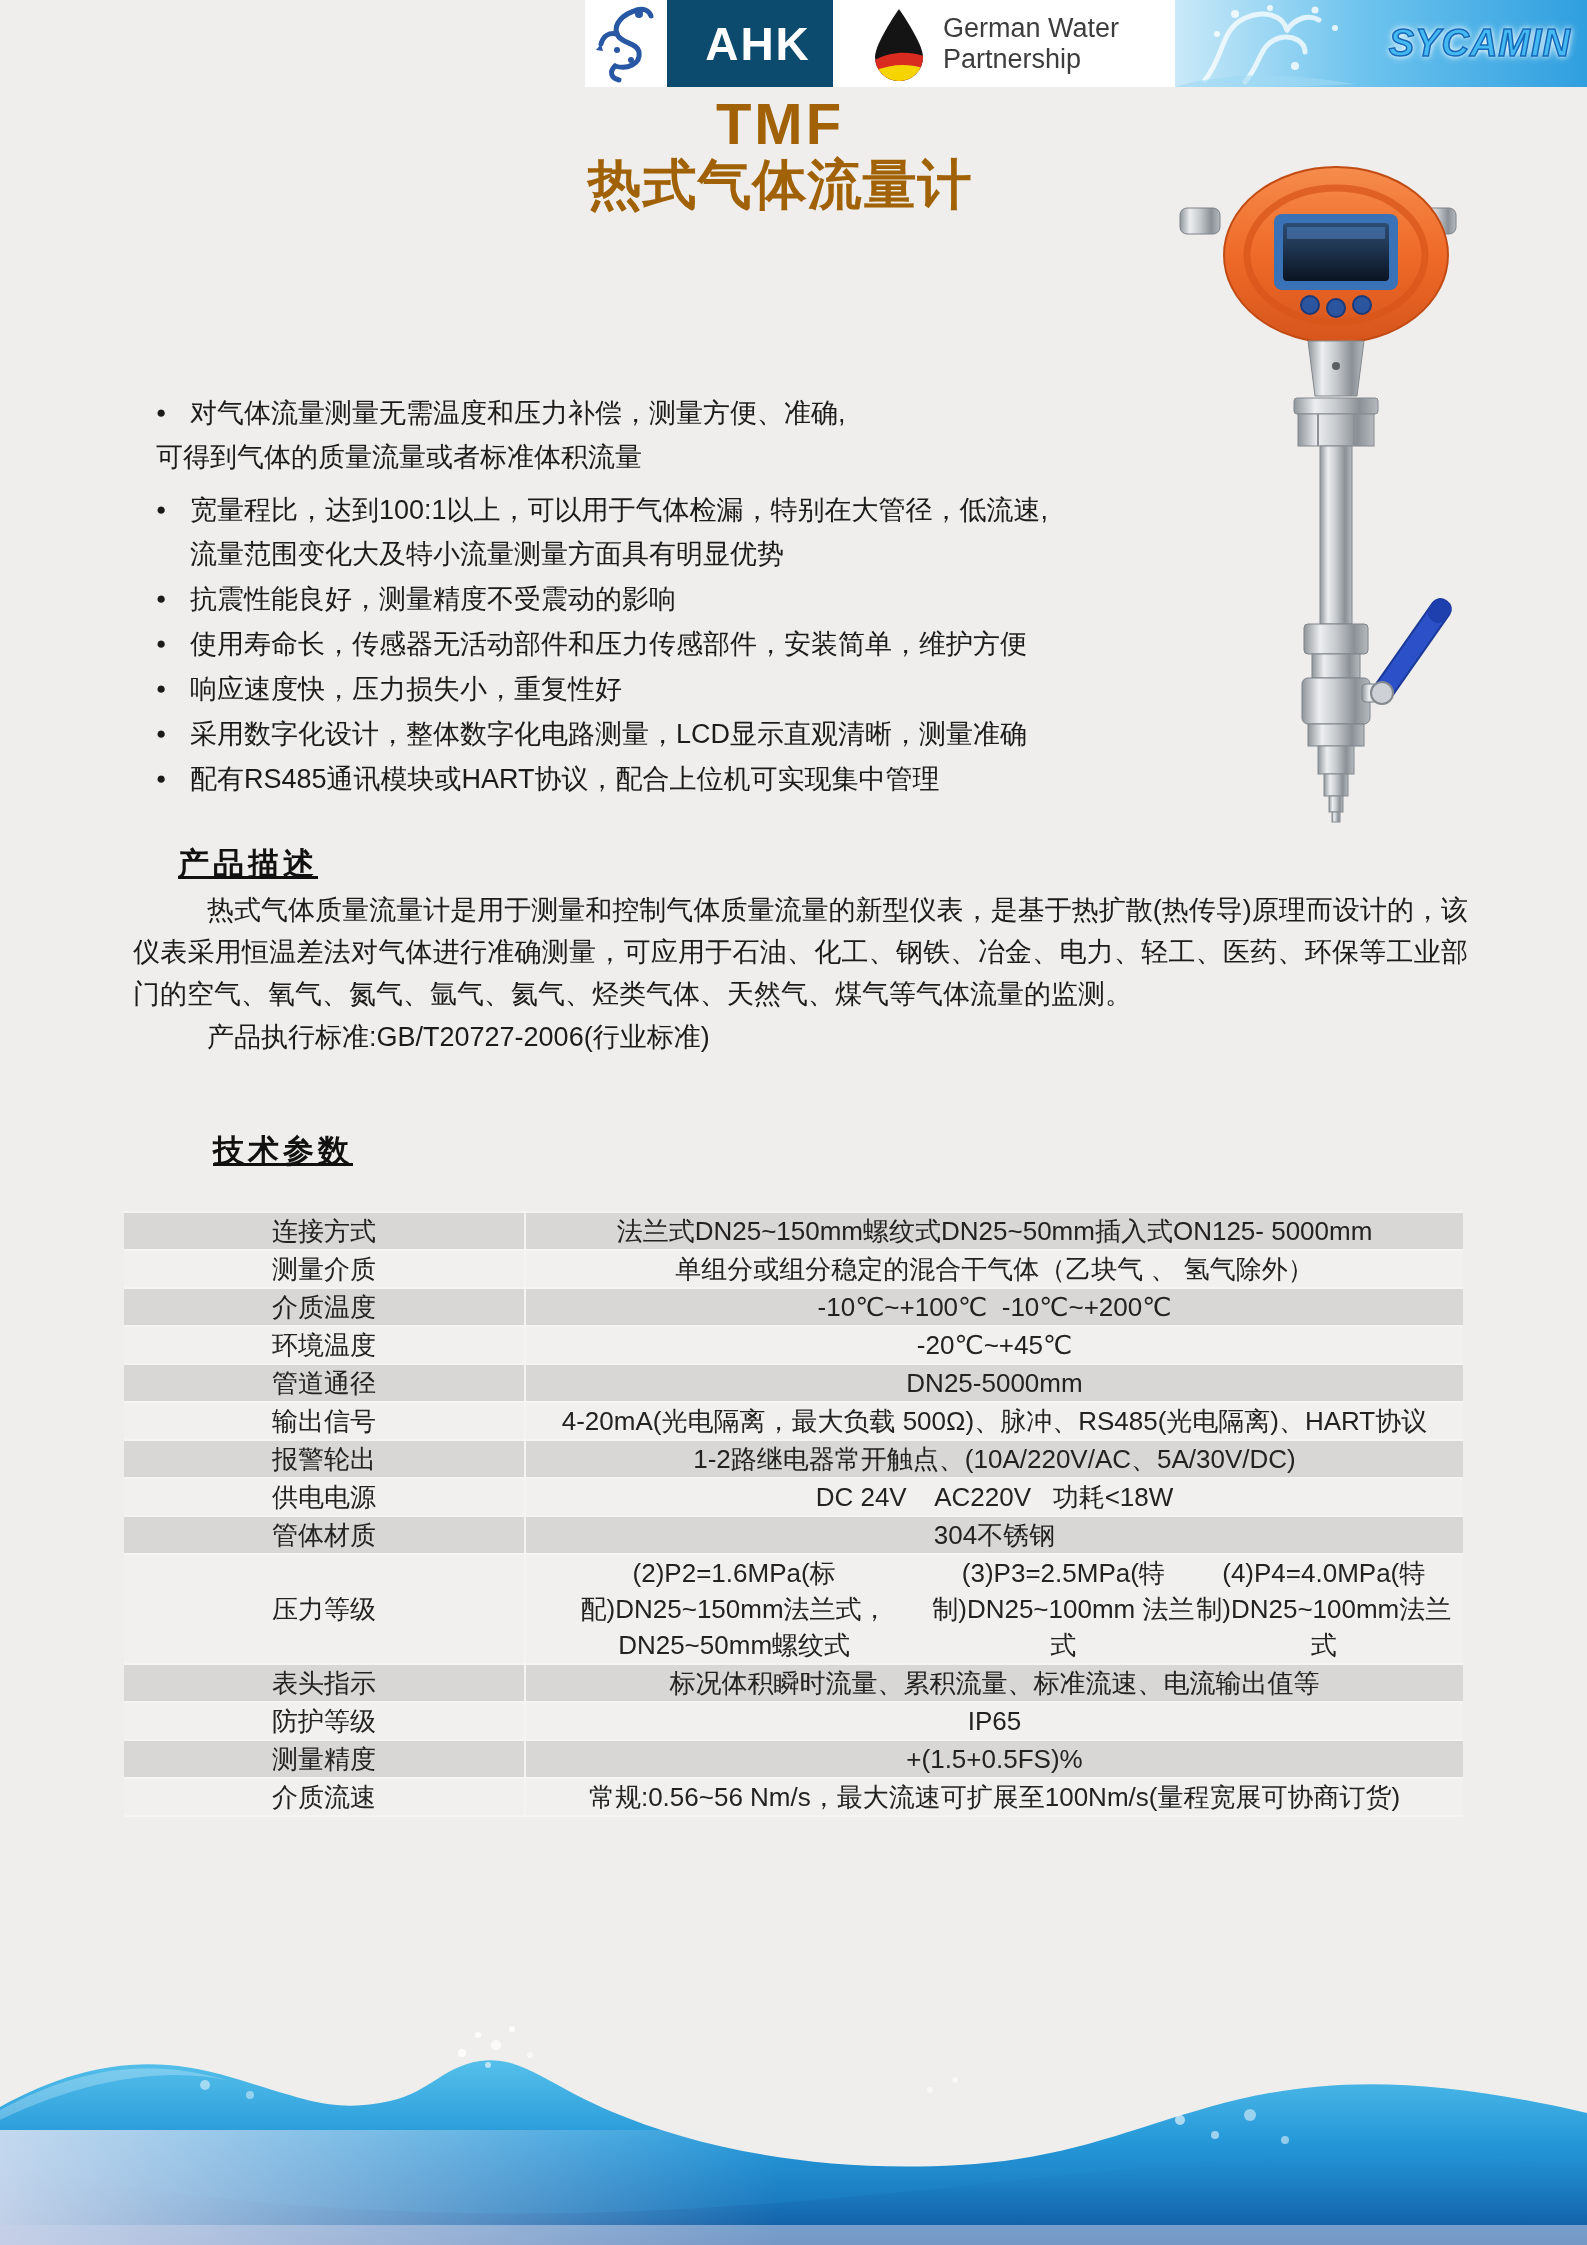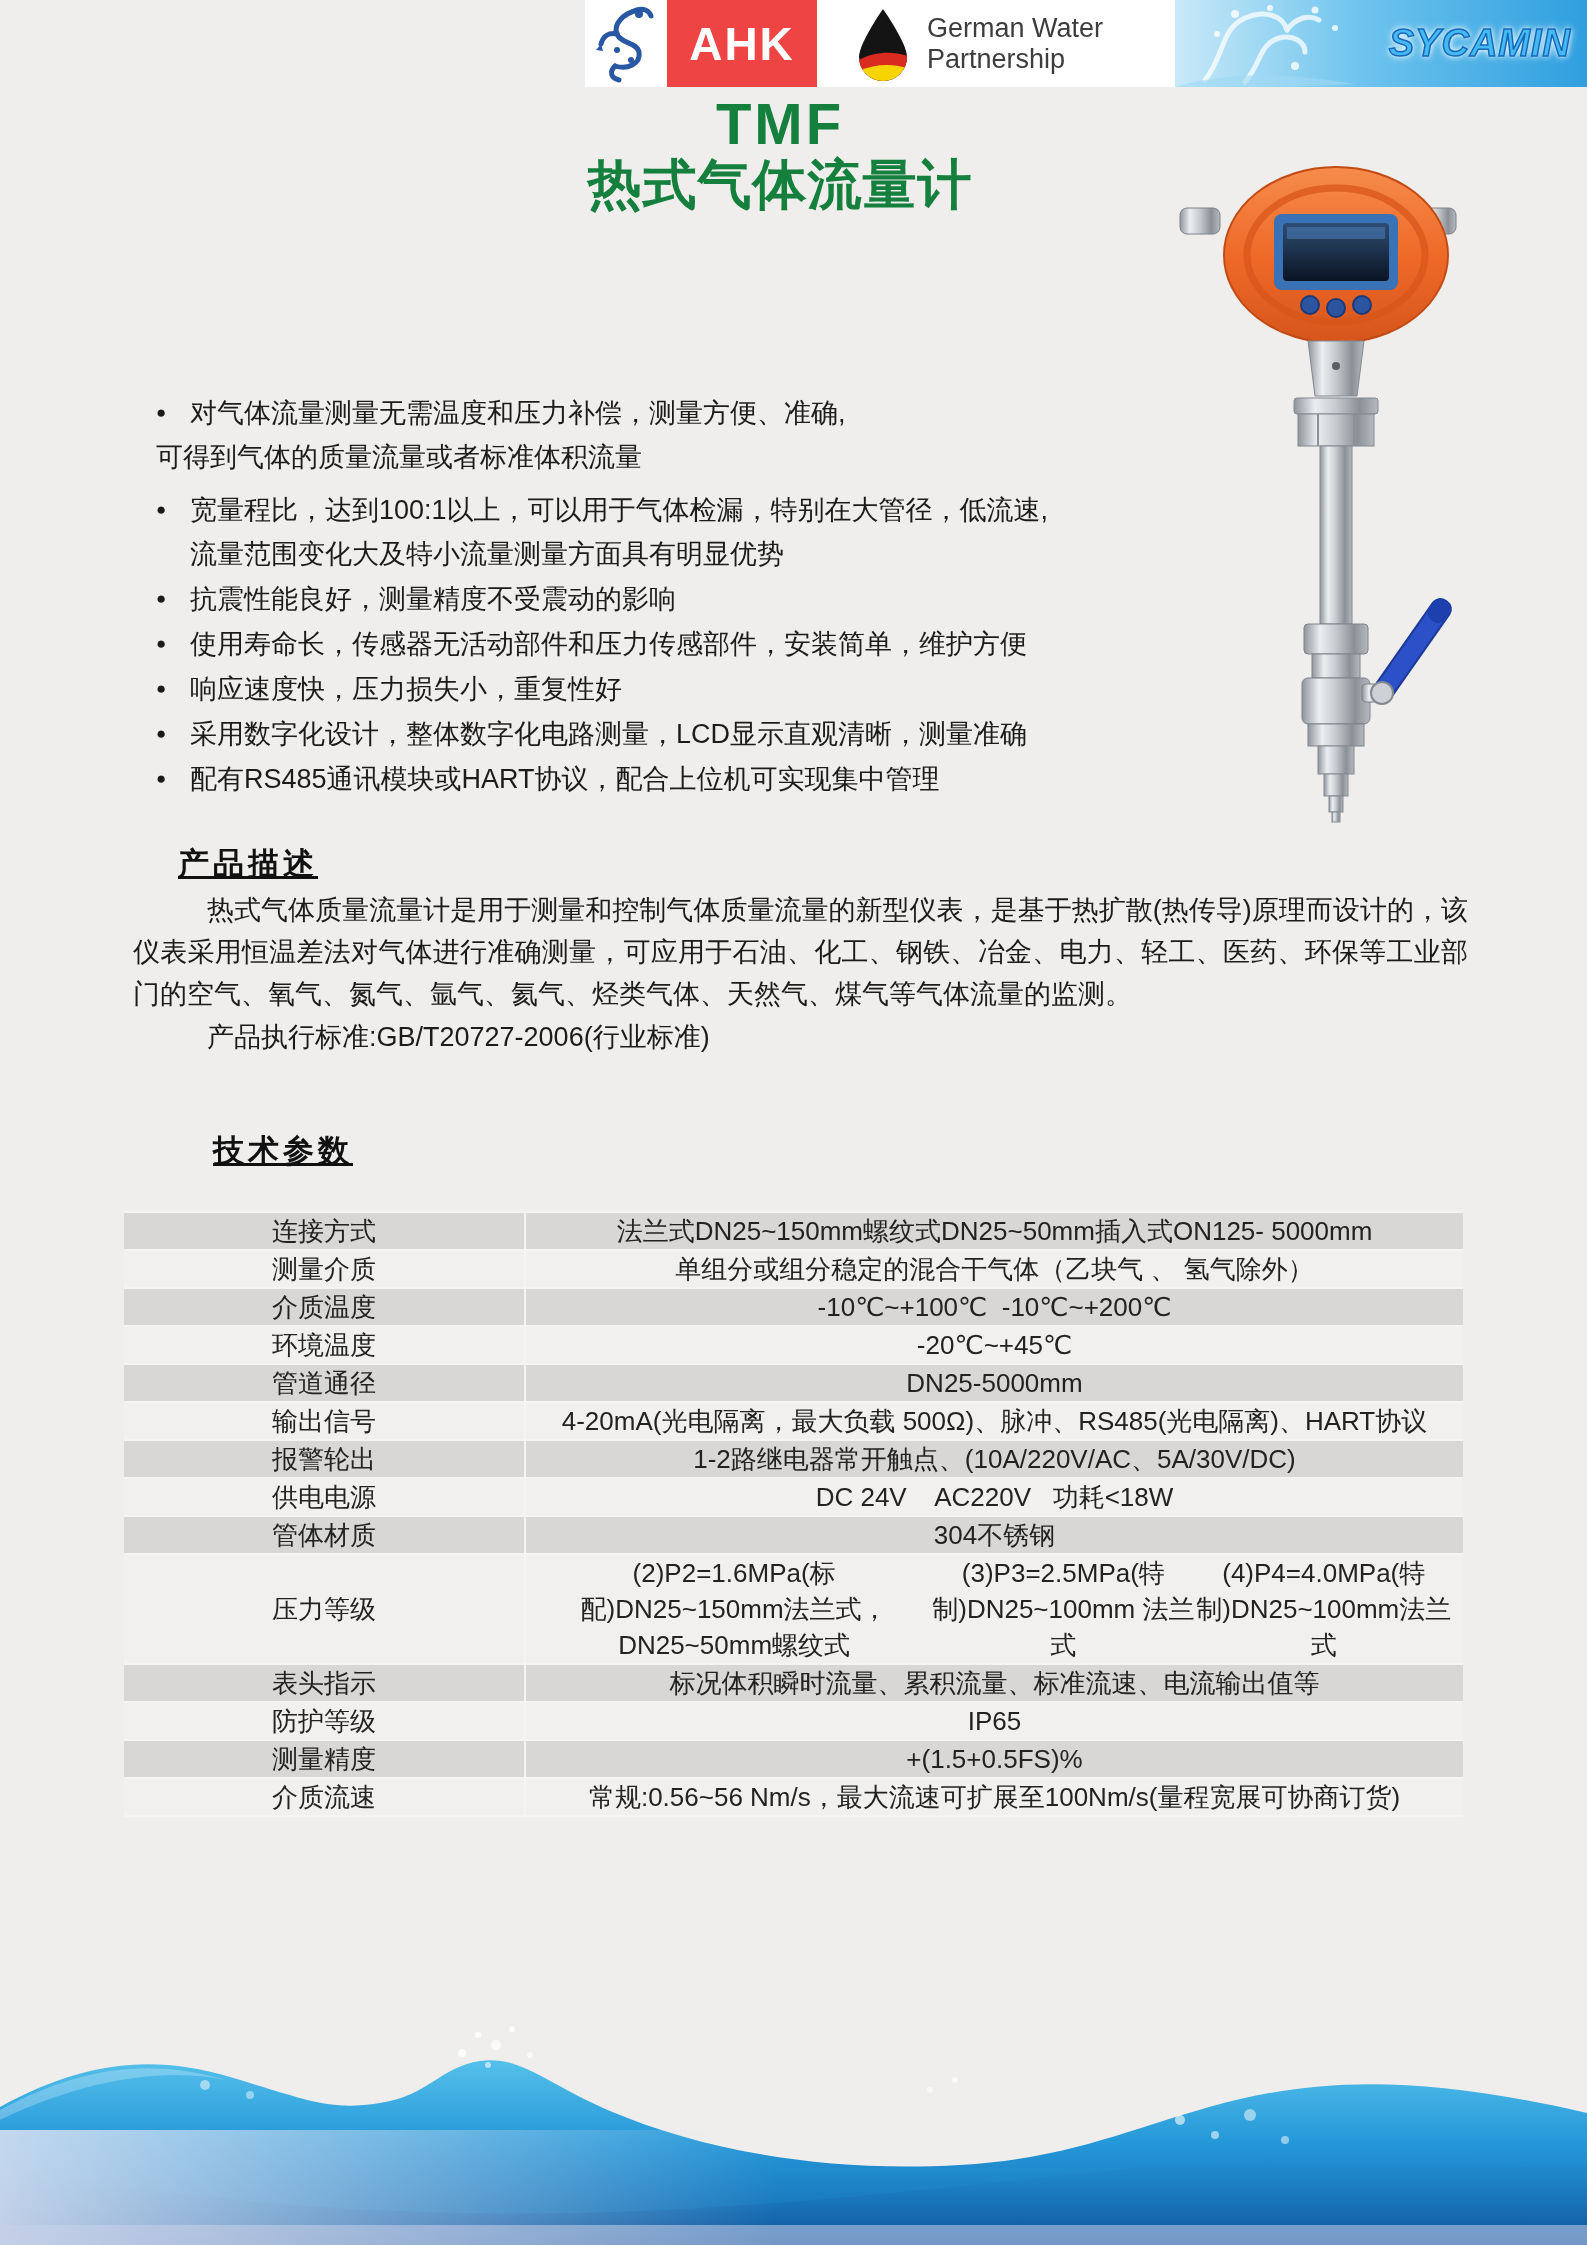--- a/index.html
+++ b/index.html
@@ -2,33 +2,33 @@
 <html><head>
 <meta charset="utf-8">
 <style>
   html,body{margin:0;padding:0;}
   body{font-family:"Liberation Sans","DejaVu Sans",sans-serif;}
   .page{position:relative;width:1587px;height:2245px;overflow:hidden;background:#efeeec;}
 
   
   .logo-strip{position:absolute;left:585px;top:0;width:590px;height:87px;background:#ffffff;display:flex;align-items:center;}
   .dragon-box{width:82px;height:87px;display:flex;align-items:center;justify-content:center;}
-  .ahk-box{width:150px;height:87px;background:#ef4444;color:#fff;display:flex;align-items:center;justify-content:center;
-           font-size:46px;font-weight:bold;letter-spacing:2px;}
+  .ahk-box{width:150px;height:87px;background:#0c4a6e;color:#fff;display:flex;align-items:center;justify-content:center;
+           font-size:46px;font-weight:bold;letter-spacing:2px;padding-left:16px;}
   .drop-box{margin-left:38px;width:56px;height:74px;}
   .gwp-text{margin-left:16px;font-size:27px;line-height:31px;color:#3d3d3d;font-weight:500;}
   .banner{position:absolute;left:1175px;top:0;width:412px;height:87px;overflow:hidden;
           background:linear-gradient(90deg,#c9e9f8 0%,#6ec4ee 45%,#2f9fdf 100%);}
   .banner svg{position:absolute;left:0;top:0;}
   .sycamin{position:absolute;right:16px;top:22px;font-size:38px;font-weight:900;font-style:italic;letter-spacing:1px;
            color:#45b9f2;-webkit-text-stroke:1.5px #1568b8;
            text-shadow:0 0 5px #ffffff,0 0 9px #e8f8ff;}
 
   
-  .title-block{position:absolute;left:280px;top:94px;width:1000px;text-align:center;color:#15803d;}
+  .title-block{position:absolute;left:280px;top:94px;width:1000px;text-align:center;color:#a16207;}
   .title1{font-size:58px;font-weight:bold;line-height:60px;letter-spacing:3px;}
   .title2{font-size:54px;font-weight:bold;line-height:60px;letter-spacing:1px;}
 
   
   .device{position:absolute;left:1158px;top:152px;}
 
   
   .features{position:absolute;left:156px;top:391px;width:800px;list-style:none;margin:0;padding:0;
             font-size:27px;color:#1b1b1b;}
   .feature{display:flex;margin-bottom:1px;}

